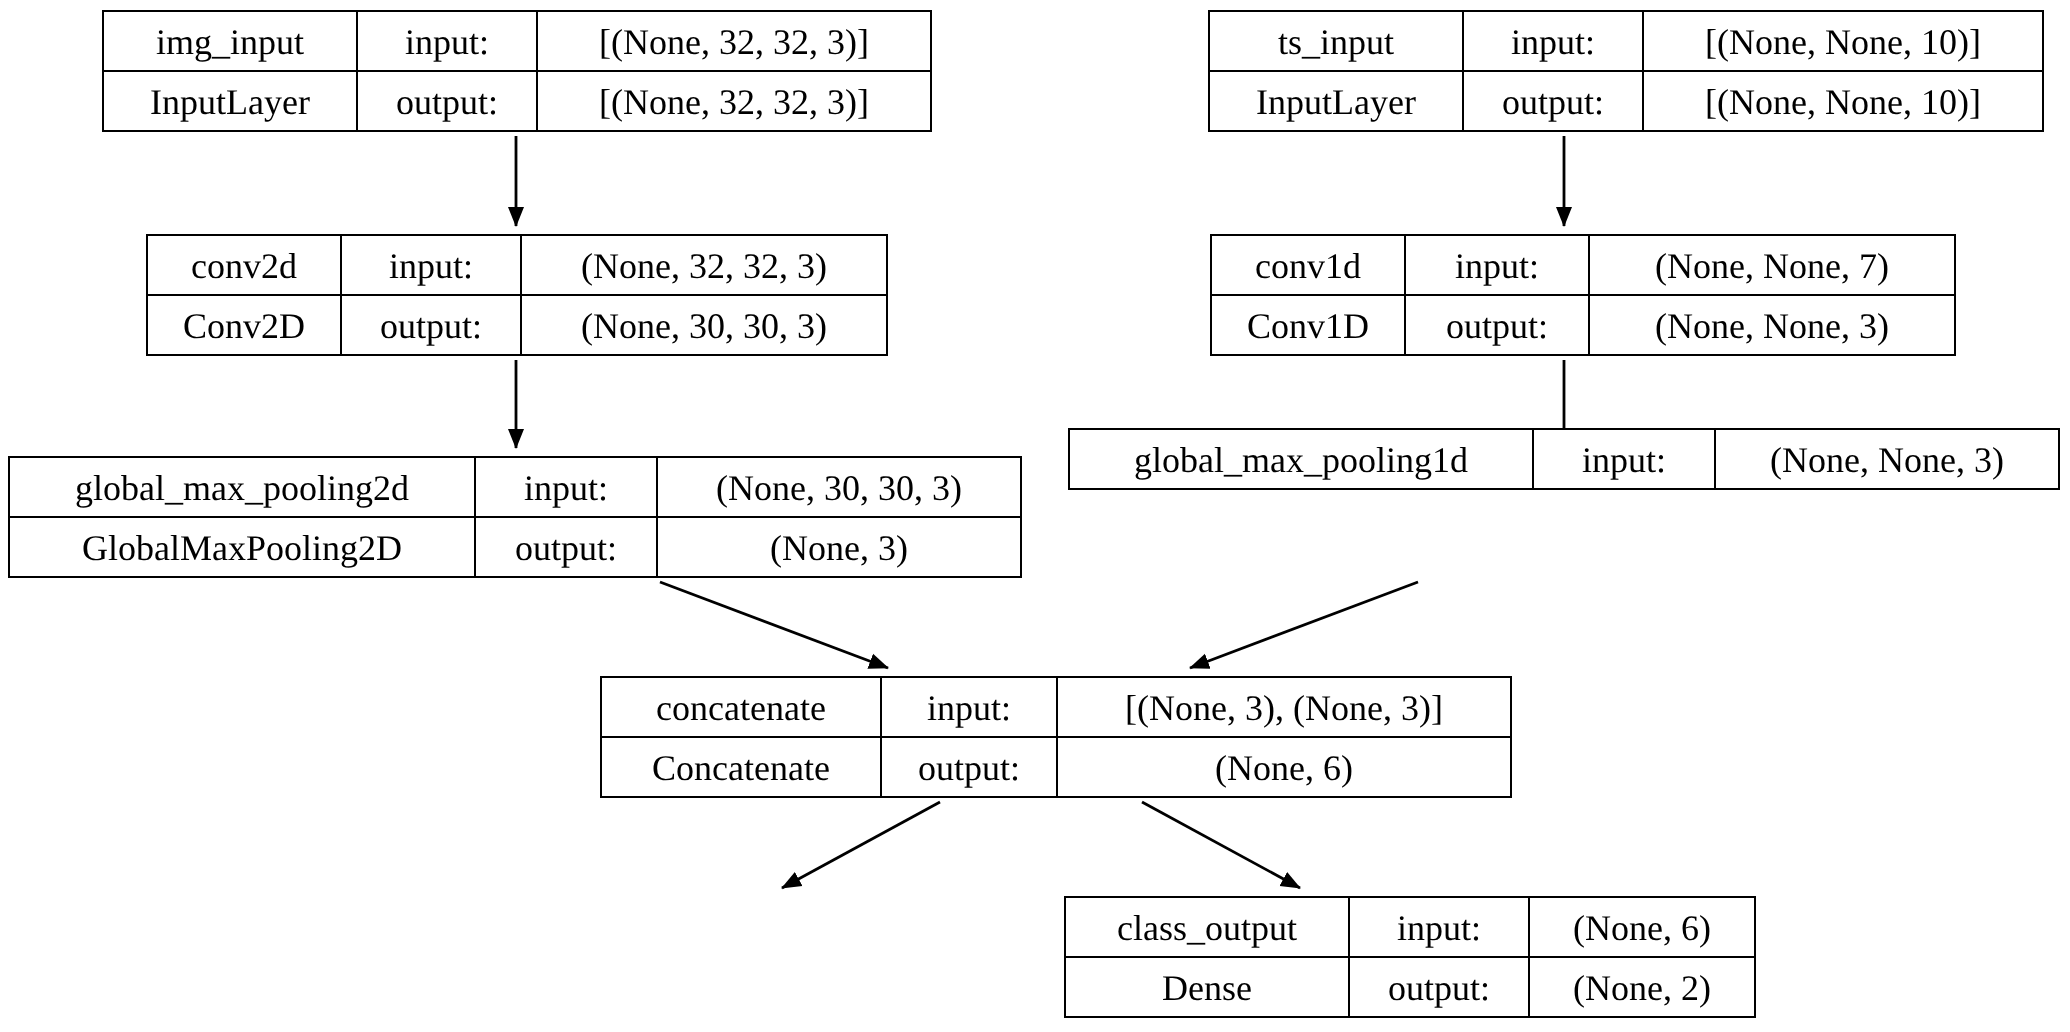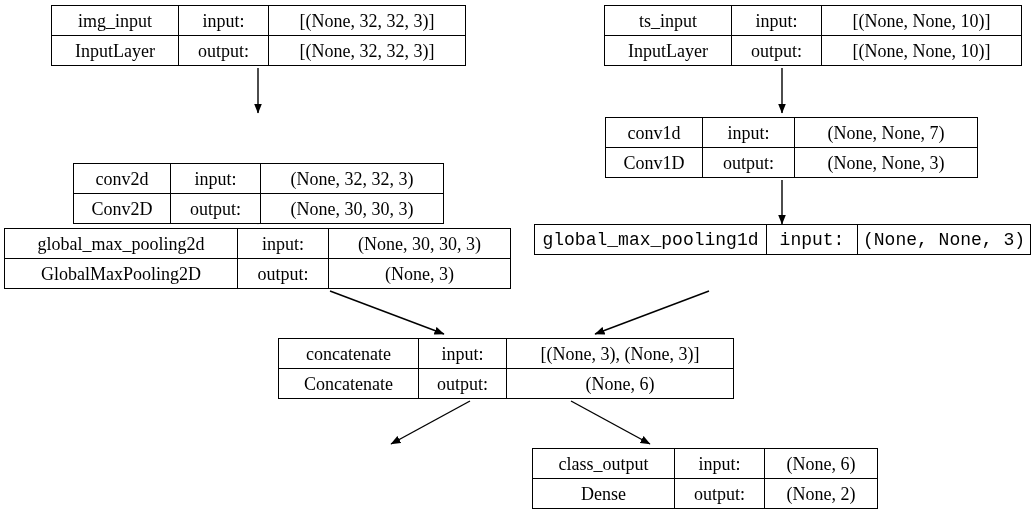--- a/index.html
+++ b/index.html
@@ -91,21 +91,21 @@
       <td>[(None, None, 10)]</td>
     </tr>
     <tr>
       <td>InputLayer</td>
       <td>output:</td>
       <td>[(None, None, 10)]</td>
     </tr>
   </tbody>
     </table>
 
-  <table class="node" style="left:73px;top:117px;margin-top:46px;">
+  <table class="node" style="left:73px;top:117px;">
     <colgroup>
         <col style="width:97px">
         <col style="width:90px">
         <col style="width:183px">
       </colgroup>
     <tbody>
         <tr>
       <td>conv2d</td>
       <td>input:</td>
       <td>(None, 32, 32, 3)</td>
@@ -151,36 +151,36 @@
       <td>(None, 30, 30, 3)</td>
     </tr>
     <tr>
       <td>GlobalMaxPooling2D</td>
       <td>output:</td>
       <td>(None, 3)</td>
     </tr>
   </tbody>
     </table>
 
-  <table class="node" style="left:534px;top:224px;font-family:Liberation Mono, monospace;">
+  <table class="node" style="left:534px;top:214px;">
     <colgroup>
         <col style="width:232px">
         <col style="width:91px">
         <col style="width:172px">
       </colgroup>
     <tbody>
         <tr>
       <td>global_max_pooling1d</td>
       <td>input:</td>
       <td>(None, None, 3)</td>
     </tr>
   </tbody>
     </table>
 
-  <table class="node" style="left:278px;top:338px;">
+  <table class="node" style="left:300px;top:338px;">
     <colgroup>
         <col style="width:140px">
         <col style="width:88px">
         <col style="width:227px">
       </colgroup>
     <tbody>
         <tr>
       <td>concatenate</td>
       <td>input:</td>
       <td>[(None, 3), (None, 3)]</td>

